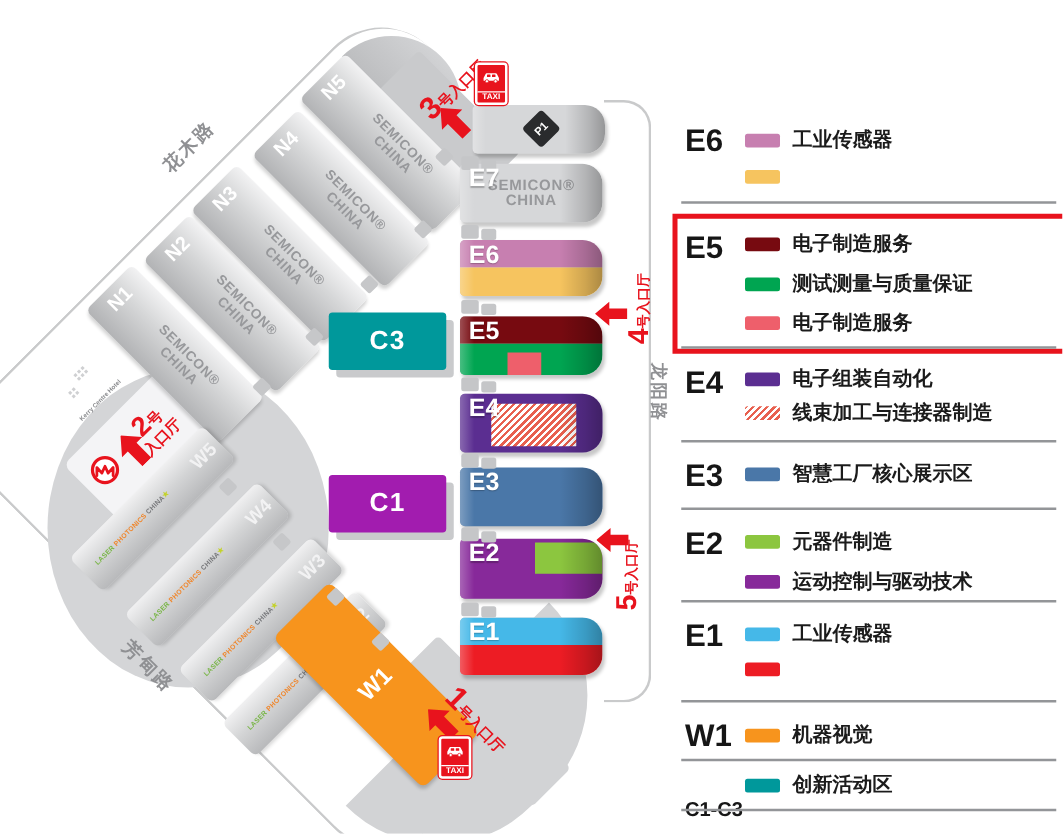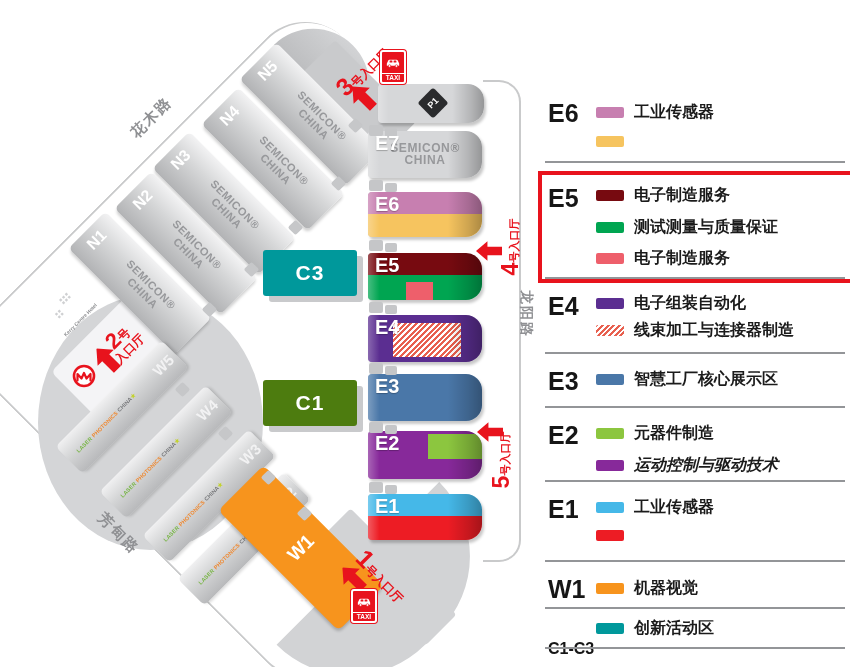--- a/index.html
+++ b/index.html
@@ -160,21 +160,21 @@
     <span class="w1label">W1</span>
   </div>
   <div class="jtab" style="left:177px;top:384px;"></div>
   <div class="jtab" style="left:220px;top:428px;"></div>
   <div class="jtab" style="left:263px;top:472px;"></div>
   <div class="jtab" style="left:299px;top:508px;"></div>
 
   <div class="cblk" style="left: 263px; top: 250px; background: rgb(0, 152, 155);">
       <span>C3</span>
     </div>
-  <div class="cblk" style="left: 263px; top: 380px; background: #4d7c0f;">
+  <div class="cblk" style="left: 263px; top: 380px; background: #a21caf;">
       <span>C1</span>
     </div>
 
   <div class="ehall" style="left:378px;top:84px;width:106px;height:39px;">
     <div class="p1d">
         <span>P1</span>
       </div>
   </div>
   <div class="ehall" style="top:131px;height:47px;">
     <span class="elabel">E7</span>
@@ -329,21 +329,21 @@
 
   <div class="lgid" style="top:367px;">E3</div>
   <span class="sw" style="top: 374px; background: rgb(74, 119, 168);"></span>
   <span class="lglabel" style="top:369px;">智慧工厂核心展示区</span>
   <div class="divider" style="top:406px;"></div>
 
   <div class="lgid" style="top:421px;">E2</div>
   <span class="sw" style="top: 428px; background: rgb(140, 198, 63);"></span>
   <span class="lglabel" style="top:423px;">元器件制造</span>
   <span class="sw" style="top: 460px; background: rgb(135, 41, 154);"></span>
-  <span class="lglabel" style="top:455px;font-style:italic;">运动控制与驱动技术</span>
+  <span class="lglabel" style="top:455px;">运动控制与驱动技术</span>
   <div class="divider" style="top:480px;"></div>
 
   <div class="lgid" style="top:495px;">E1</div>
   <span class="sw" style="top: 502px; background: rgb(69, 184, 232);"></span>
   <span class="lglabel" style="top:497px;">工业传感器</span>
   <span class="sw" style="top: 530px; background: rgb(237, 28, 36);"></span>
   <div class="divider" style="top:560px;"></div>
 
   <div class="lgid" style="top:575px;">W1</div>
   <span class="sw" style="top: 583px; background: rgb(247, 148, 29);"></span>

